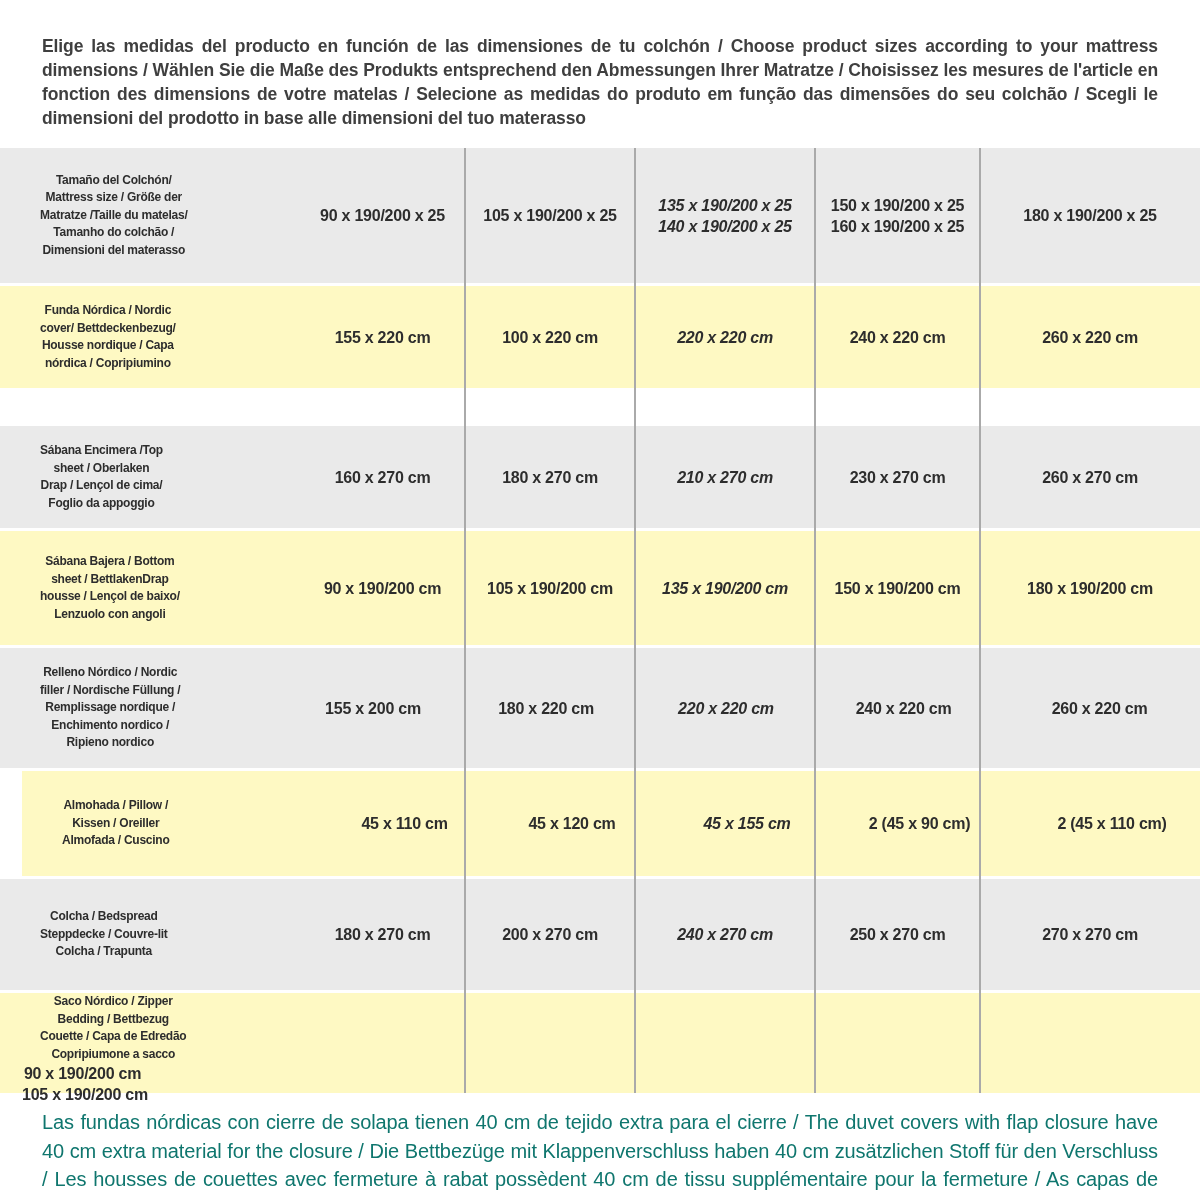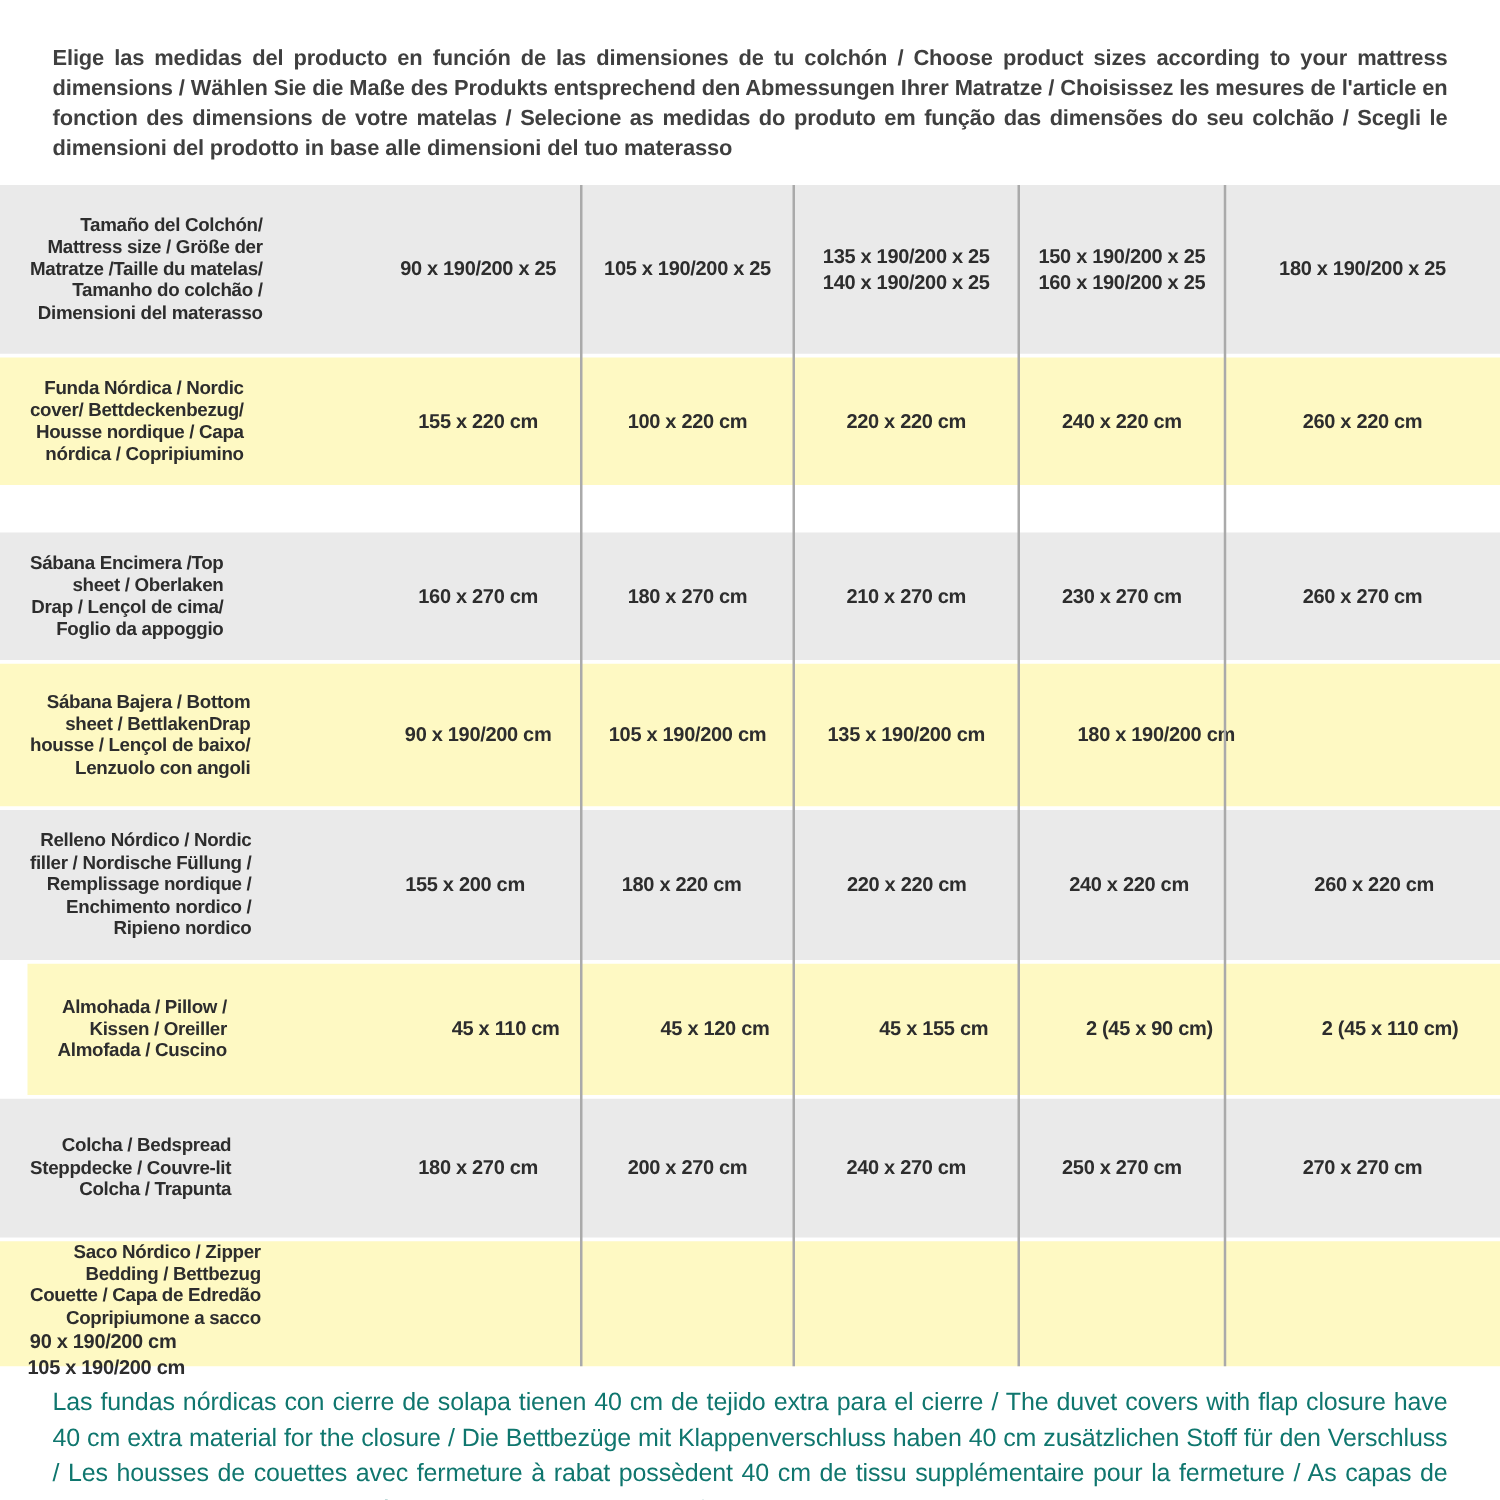--- a/index.html
+++ b/index.html
@@ -63,34 +63,34 @@
     align-items: center;
     white-space: pre-line;
     color: #2d2d2d;
     font-weight: bold;
     font-size: 16px;
     letter-spacing: -0.25px;
   }
   .cell.label {
     width: 300px;
     box-sizing: border-box;
-    padding-left: 24px;
+    padding-left: 40px;
     justify-content: flex-start;
-    text-align: right;
-    font-size: 15px;
+    text-align: center;
+    font-size: 12px;
     line-height: 17.5px;
   }
   .cell.val {
     justify-content: center;
     text-align: center;
     line-height: 21px;
   }
   .cell.c1 { width: 165px; }
   .cell.c2 { width: 170px; }
-  .cell.c3 { width: 180px; }
+  .cell.c3 { width: 180px; font-style: italic; }
   .cell.c4 { width: 165px; }
   .cell.c5 { width: 220px; }
   .footnote {
     margin: 15px 42px 0 42px;
     font-size: 20px;
     line-height: 28.5px;
     font-weight: normal;
     color: #0f766e;
     text-align: justify;
     letter-spacing: -0.1px;
@@ -149,20 +149,21 @@
     </div>
 
     <div class="trow h-r2">
       <div class="cell label">Sábana Bajera / Bottom
 sheet / BettlakenDrap
 housse / Lençol de baixo/
 Lenzuolo con angoli</div>
       <div class="cell val c1">90 x 190/200 cm</div>
       <div class="cell val c2">105 x 190/200 cm</div>
       <div class="cell val c3">135 x 190/200 cm</div>
+      <div class="cell val c4">150 x 190/200 cm</div>
       <div class="cell val c5">180 x 190/200 cm</div>
     </div>
 
     <div class="trow gray h-r3">
       <div class="cell label">Relleno Nórdico / Nordic
 filler / Nordische Füllung /
 Remplissage nordique /
 Enchimento nordico /
 Ripieno nordico</div>
       <div class="cell val c1">155 x 200 cm</div>

